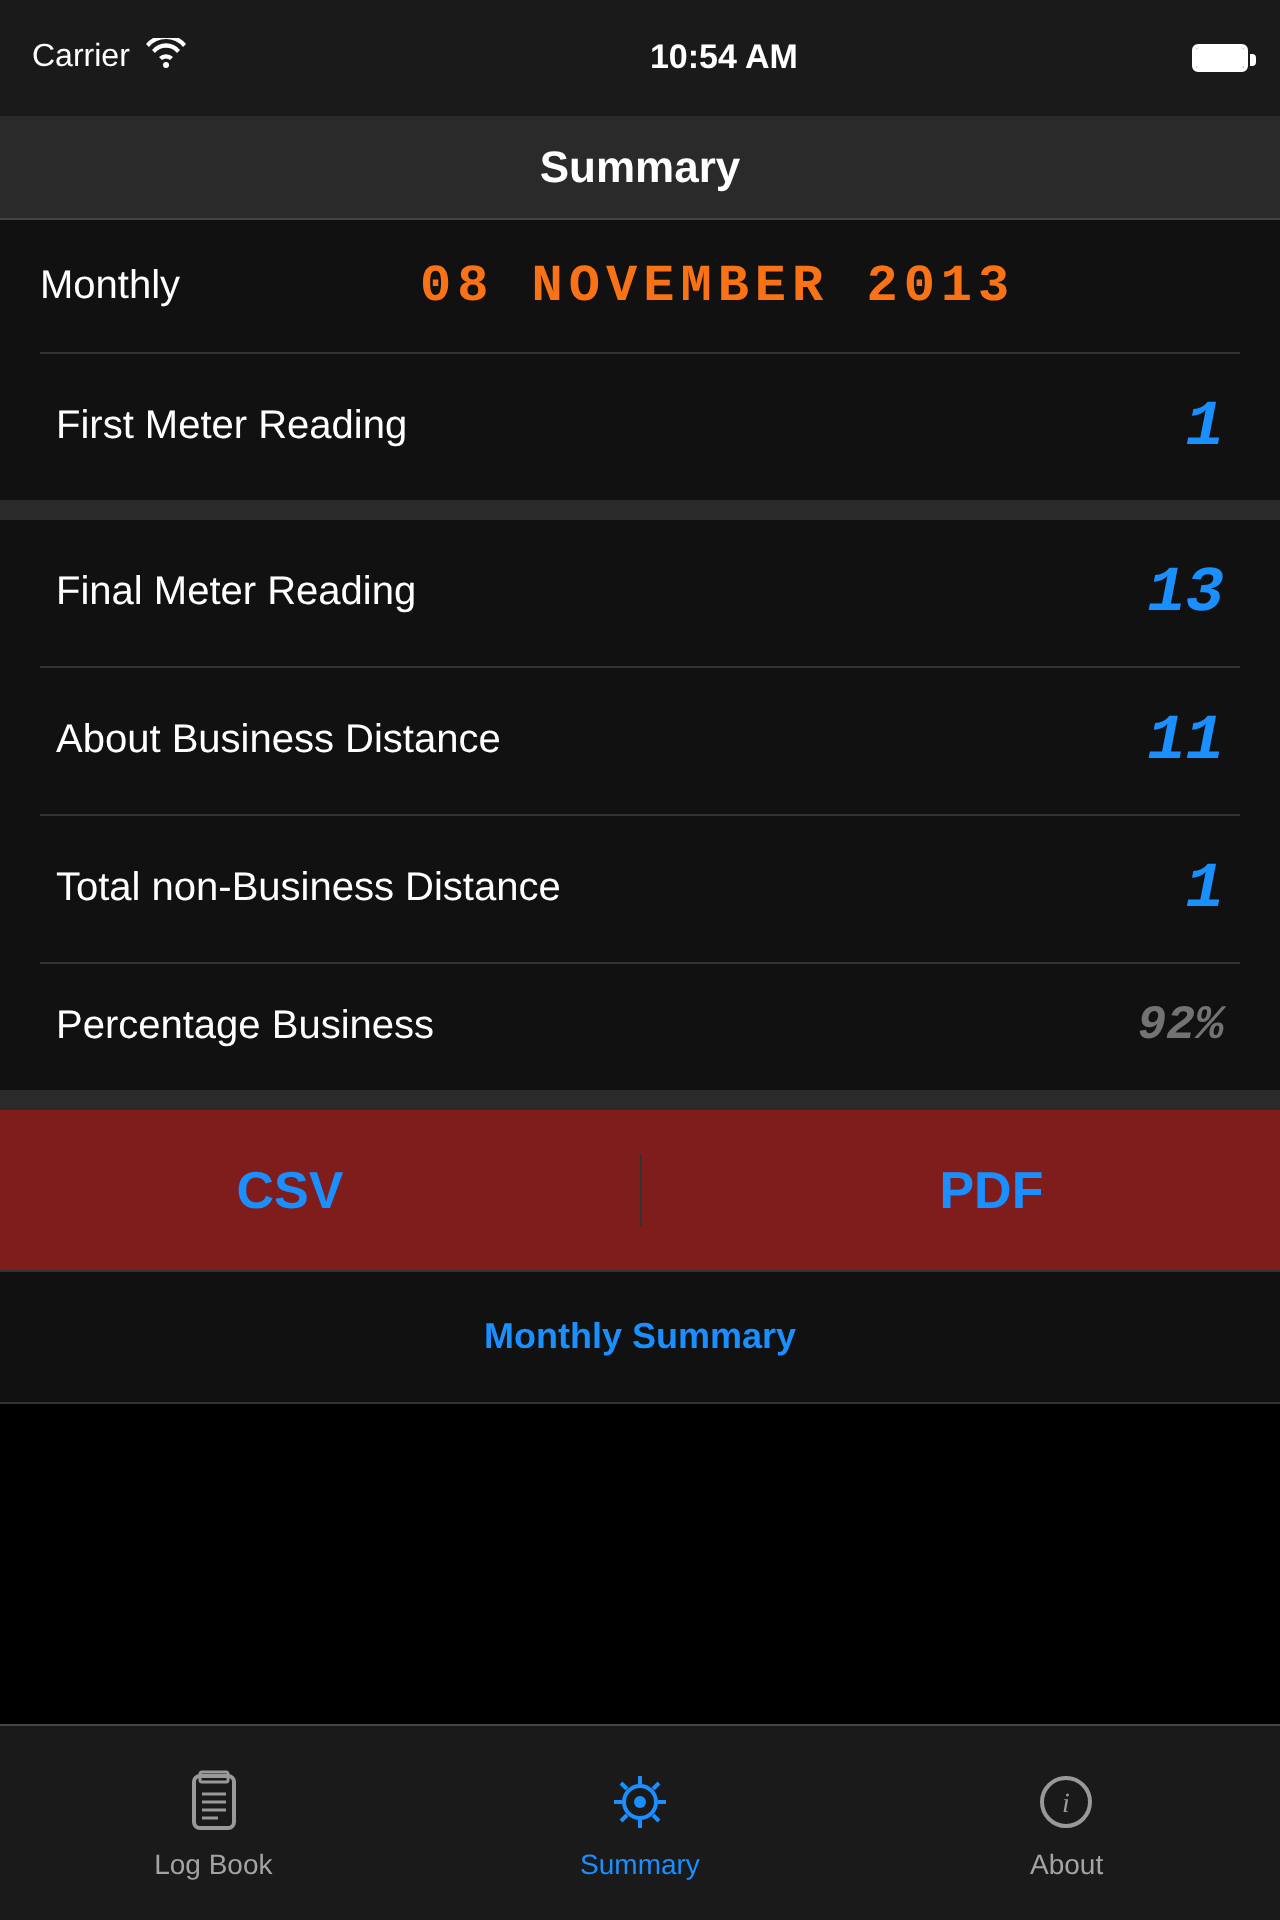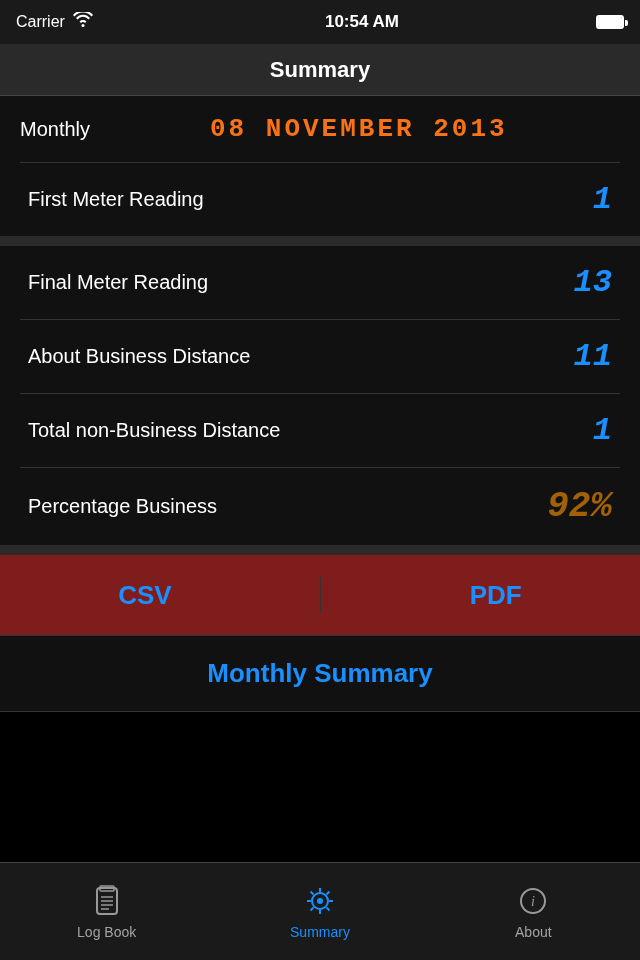--- a/index.html
+++ b/index.html
@@ -10,21 +10,21 @@
       height: 960px;
       background: #000;
       font-family: -apple-system, 'Helvetica Neue', Arial, sans-serif;
       overflow: hidden;
       color: #fff;
     }
 
     
     .status-bar {
       background: #1a1a1a;
-      height: 44px;
+      height: 58px;
       display: flex;
       align-items: center;
       justify-content: space-between;
       padding: 0 16px;
       font-size: 16px;
       font-weight: 500;
     }
     .status-left {
       display: flex;
       align-items: center;
@@ -172,21 +172,21 @@
     
     .monthly-btn {
       background: #111;
       display: flex;
       align-items: center;
       justify-content: center;
       padding: 22px 20px;
       cursor: pointer;
     }
     .monthly-label {
-      font-size: 26px;
+      font-size: 18px;
       font-weight: bold;
       color: #1a8fff;
     }
 
     
     .tab-bar {
       position: absolute;
       bottom: 0;
       left: 0;
       width: 640px;
@@ -215,22 +215,22 @@
     .tab-label {
       font-size: 14px;
     }
     .tab-icon {
       width: 34px;
       height: 34px;
     }
 
     .percentage-value {
       font-family: 'Courier New', monospace;
-      color: #a16207;
-      font-size: 36px;
+      color: #737373;
+      font-size: 24px;
       font-weight: bold;
       margin-left: auto;
       font-style: italic;
     }
   </style>
 </head>
 <body>
 
 <div class="status-bar">
   <div class="status-left">

